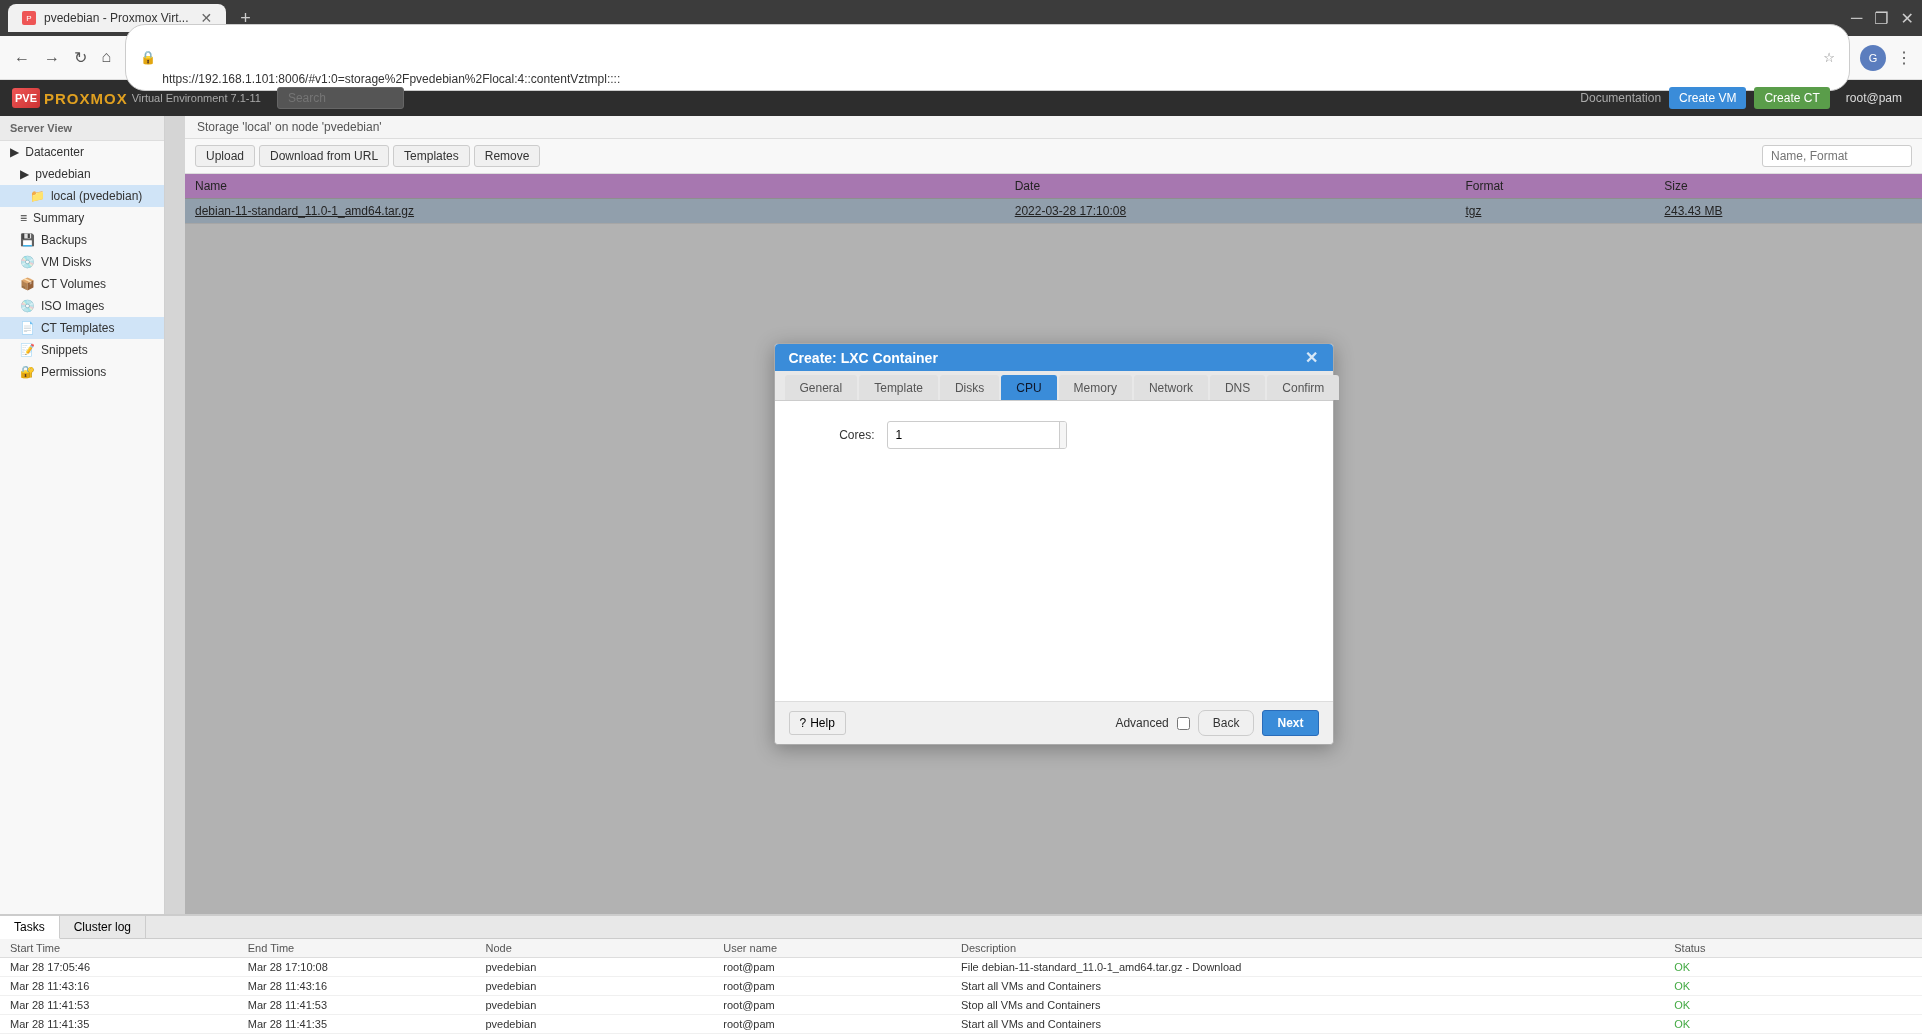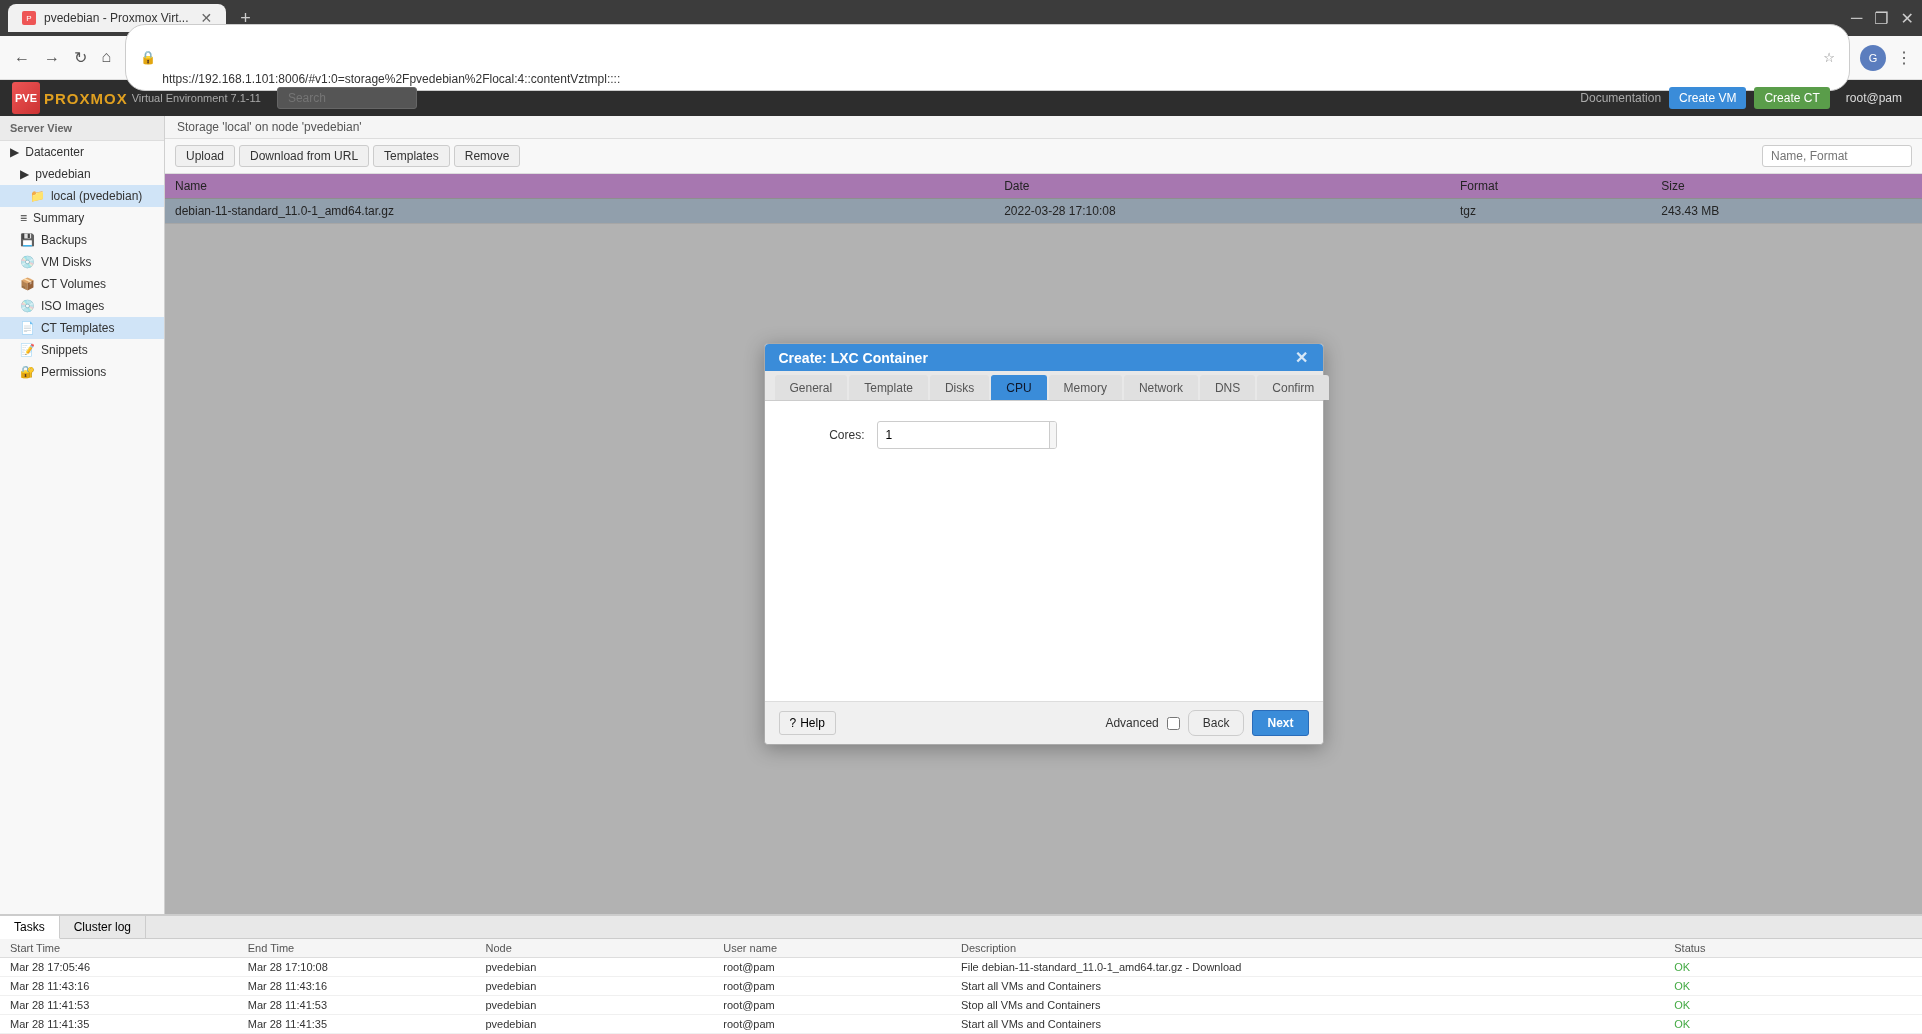--- a/index.html
+++ b/index.html
@@ -91,36 +91,36 @@
     .pve-topbar {
       background: #2d2d2d;
       height: 36px;
       display: flex;
       align-items: center;
       padding: 0 12px;
       gap: 16px;
     }
     .pve-logo { display: flex; align-items: center; gap: 4px; }
     .pve-logo-icon {
-      width: 28px; height: 32px;
+      width: 28px; height: 20px;
       background: linear-gradient(135deg, #e55, #c33);
       border-radius: 3px;
       display: flex; align-items: center; justify-content: center;
       color: white; font-weight: bold; font-size: 11px;
     }
     .pve-logo-text { color: #e0a020; font-weight: bold; font-size: 15px; letter-spacing: 1px; }
     .pve-version { color: #aaa; font-size: 11px; }
     .pve-search {
       background: #555;
       border: 1px solid #666;
       border-radius: 3px;
       padding: 3px 10px;
       color: #ccc;
       font-size: 12px;
-      width: 140px;
+      width: 127px;
     }
     .pve-topbar-actions { margin-left: auto; display: flex; gap: 8px; align-items: center; }
     .pve-btn {
       padding: 4px 10px;
       border-radius: 3px;
       font-size: 12px;
       cursor: pointer;
       border: none;
       display: flex; align-items: center; gap: 4px;
     }
@@ -211,21 +211,21 @@
       background: #f0abfc;
       border-bottom: 1px solid #ccc;
       color: #333;
       font-weight: normal;
     }
     .data-table td {
       padding: 5px 10px;
       border-bottom: 1px solid #eee;
       color: #333;
     }
-    .data-table tr.selected td { background: #d0e4f7; }
+    .data-table tr.selected td { background: #d0e4f7; text-decoration: underline; }
 
     
     .modal-overlay {
       position: absolute;
       top: 0; left: 0; right: 0; bottom: 0;
       background: rgba(0,0,0,0.3);
       display: flex;
       align-items: center;
       justify-content: center;
       z-index: 100;
@@ -465,21 +465,21 @@
   </div>
   <input class="pve-search" type="text" placeholder="Search" style="">
   <div class="pve-topbar-actions">
     <span class="pve-topbar-link">Documentation</span>
     <button class="pve-btn pve-btn-primary">Create VM</button>
     <button class="pve-btn pve-btn-secondary">Create CT</button>
     <span class="pve-user">root@pam</span>
   </div>
 </div>
 
-<div style="display:flex; height: calc(1034px - 36px - 44px - 36px - 120px);">
+<div style="display:flex; height: calc(1034px - 36px - 44px - 36px - 120px); gap: 20px;">
 
   <div class="sidebar">
     <div class="sidebar-header">
       <span>Server View</span>
     </div>
 
     <div class="tree-item">
       <span>▶</span>
       <span>Datacenter</span>
     </div>

